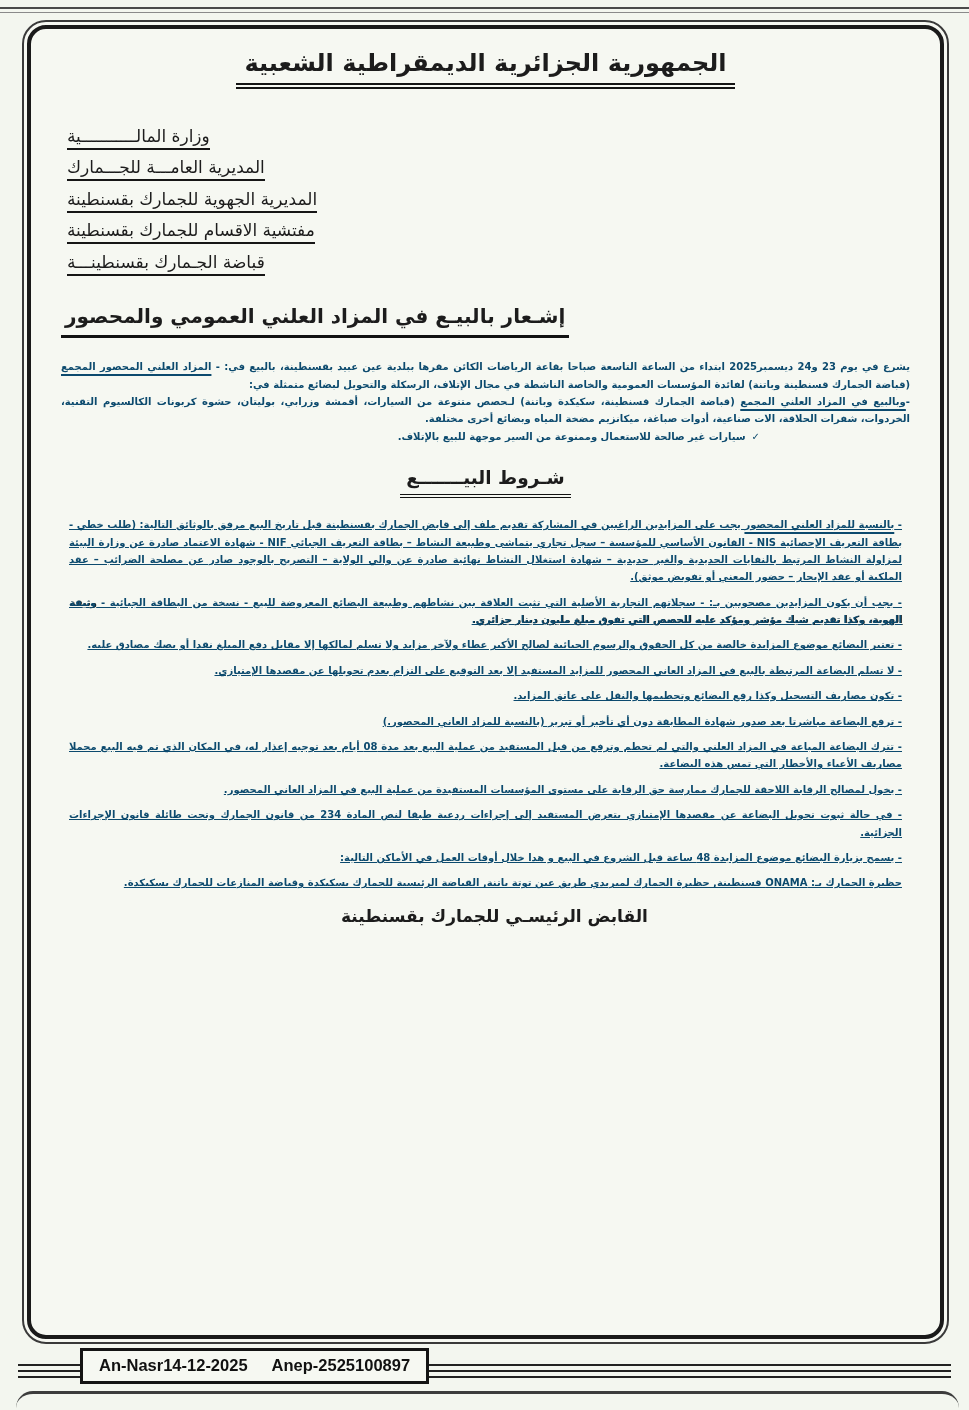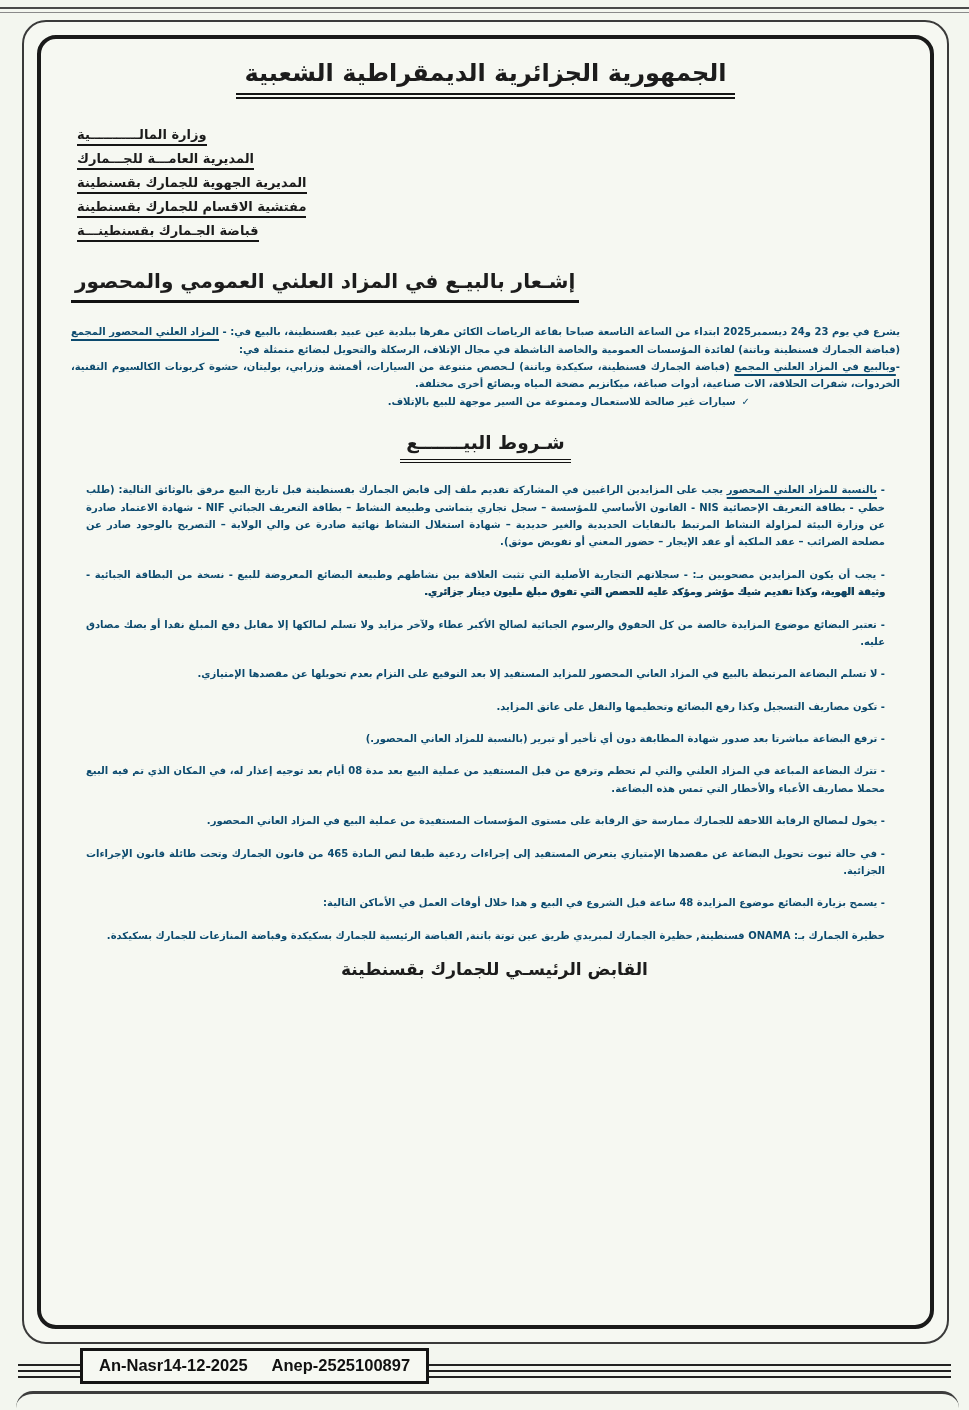--- a/index.html
+++ b/index.html
@@ -7,45 +7,45 @@
     width:969px;height:1410px;position:relative;
     background:#f3f6ef;
     font-family:"DejaVu Sans",sans-serif;
     color:#1c1c1c;
     overflow:hidden;
   }
   .topline{position:absolute;top:7px;left:0;right:0;height:2px;background:#4a4a4a;}
   .topline2{position:absolute;top:12px;left:0;right:0;height:1px;background:#8a8a8a;}
   .frame{
     position:absolute;left:22px;top:20px;right:20px;bottom:66px;
-    border:2px solid #3a3a3a;border-radius:24px;padding:13px;
+    border:2px solid #3a3a3a;border-radius:24px;padding:3px;
     background:#f6f8f2;
   }
   .frame-inner{
     height:100%;box-sizing:border-box;
     border:4px solid #1a1a1a;border-radius:19px;
     padding:16px 30px 10px 30px;
     overflow:hidden;
     direction:rtl;
   }
   .republic{text-align:center;font-weight:bold;font-size:24px;margin-top:4px;}
   .republic span{display:inline-block;border-bottom:6px double #141414;padding:0 8px 6px 8px;}
-  .letterhead{margin-top:24px;text-align:left;direction:rtl;font-weight:bold;font-size:13px;line-height:1.85;}
+  .letterhead{margin-top:32px;text-align:left;direction:rtl;font-weight:normal;font-size:17px;line-height:1.85;}
   .letterhead .lh-line{text-align:left;padding-left:6px;}
   .letterhead .lh-line span{border-bottom:2px solid #161616;padding-bottom:2px;}
   .notice-title{text-align:left;font-weight:bold;font-size:20px;margin:26px 0 20px 0;}
   .notice-title span{display:inline-block;border-bottom:3px solid #121212;padding:0 4px 7px 4px;}
   p.body{font-size:10px;line-height:1.74;text-align:justify;margin:0;font-weight:bold;color:#0c4a6e;}
   .u{text-decoration:underline;text-decoration-thickness:2px;text-underline-offset:4px;}
   .checkline{padding-right:150px;text-align:right;}
   .mark{font-weight:bold;padding-left:6px;}
   .xb{text-shadow:0.6px 0 0 #111;}
   .cond-heading{text-align:center;font-weight:bold;font-size:18.5px;margin:22px 0 18px 0;text-decoration:underline;}
   .cond-heading span{display:inline-block;border-bottom:4px double #121212;padding:0 6px 6px 6px;}
-  .conds p{margin:15px;}
+  .conds p{margin:8px;text-decoration:underline;}
   .signature{margin-top:14px;text-align:center;direction:rtl;font-weight:bold;font-size:17px;padding-left:18px;}
   .footer-band{position:absolute;left:18px;right:18px;top:1358px;height:30px;}
   .footer-band .rules{position:absolute;left:0;right:0;top:12px;height:2px;background:#222;
     box-shadow:0 -6px 0 #222,0 6px 0 #222;}
   .pub-box{
     position:absolute;left:62px;top:-10px;
     background:#f6f8f2;border:3px solid #141414;
     padding:5px 16px 6px 16px;display:flex;gap:24px;
     direction:ltr;font-family:"Liberation Sans",sans-serif;
     font-weight:bold;font-size:16.5px;color:#111;white-space:nowrap;
@@ -103,21 +103,21 @@
       </p>
       <p class="body">
         <span>- يجب أن يكون المزايدين مصحوبين بـ: - سجلاتهم التجارية الأصلية التي تثبت العلاقة بين نشاطهم وطبيعة البضائع المعروضة للبيع - نسخة من البطاقة الجبائية - </span><span class="xb">وثيقة الهوية، وكذا تقديم شيك مؤشر ومؤكد عليه للحصص التي تفوق مبلغ مليون دينار جزائري.</span>
       </p>
       <p class="body">- تعتبر البضائع موضوع المزايدة خالصة من كل الحقوق والرسوم الجبائية لصالح الأكبر عطاء ولآخر مزايد ولا تسلم لمالكها إلا مقابل دفع المبلغ نقدا أو بصك مصادق عليه.</p>
       <p class="body">- لا تسلم البضاعة المرتبطة بالبيع في المزاد العاني المحصور للمزايد المستفيد إلا بعد التوقيع على التزام بعدم تحويلها عن مقصدها الإمتيازي.</p>
       <p class="body">- تكون مصاريف التسجيل وكذا رفع البضائع وتحطيمها والنقل على عاتق المزايد.</p>
       <p class="body">- ترفع البضاعة مباشرتا بعد صدور شهادة المطابقة دون أي تأخير أو تبرير (بالنسبة للمزاد العاني المحصور.)</p>
       <p class="body">- تترك البضاعة المباعة في المزاد العلني والتي لم تحطم وترفع من قبل المستفيد من عملية البيع بعد مدة 08 أيام بعد توجيه إعذار له، في المكان الذي تم فيه البيع محملا مصاريف الأعباء والأخطار التي تمس هذه البضاعة.</p>
       <p class="body">- يخول لمصالح الرقابة اللاحقة للجمارك ممارسة حق الرقابة على مستوى المؤسسات المستفيدة من عملية البيع في المزاد العاني المحصور.</p>
-      <p class="body">- في حالة ثبوت تحويل البضاعة عن مقصدها الإمتيازي يتعرض المستفيد إلى إجراءات ردعية طبقا لنص المادة 465 من قانون الجمارك وتحت طائلة قانون الإجراءات الجزائية.</p>
+      <p class="body">- في حالة ثبوت تحويل البضاعة عن مقصدها الإمتيازي يتعرض المستفيد إلى إجراءات ردعية طبقا لنص المادة 234 من قانون الجمارك وتحت طائلة قانون الإجراءات الجزائية.</p>
       <p class="body">- يسمح بزيارة البضائع موضوع المزايدة 48 ساعة قبل الشروع في البيع و هدا خلال أوقات العمل في الأماكن التالية:</p>
       <p class="body">حظيرة الجمارك بـ: ONAMA قسنطينة, حظيرة الجمارك لمبريدي طريق عين توتة باتنة, القباضة الرئيسية للجمارك بسكيكدة وقباضة المنازعات للجمارك بسكيكدة.</p>
     </div>
 
     <div class="signature">القابض الرئيسـي للجمارك بقسنطينة</div>
 
   </div>
 </div>
 
 <div class="footer-band">

